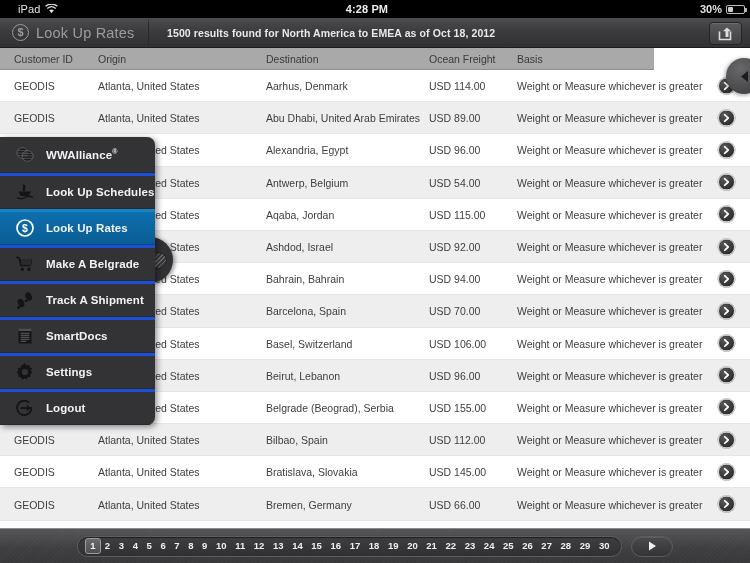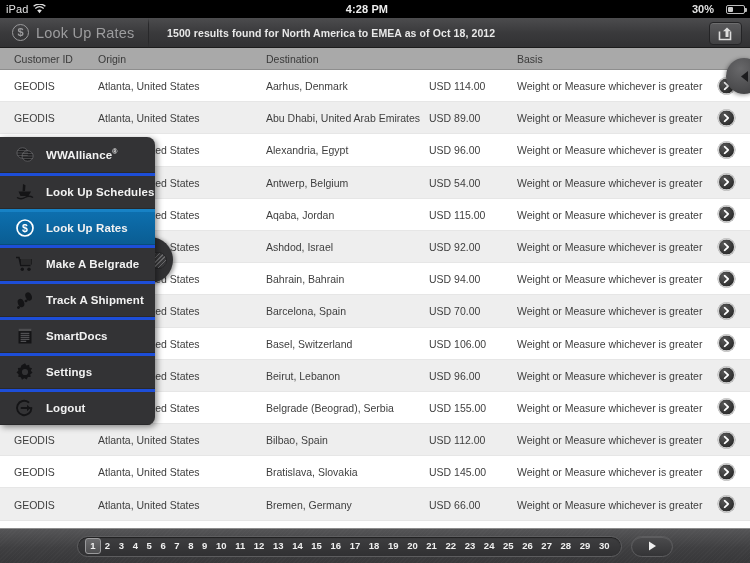--- a/index.html
+++ b/index.html
@@ -12,29 +12,29 @@
 
   
   .statusbar {
     position: absolute; top: 0; left: 0;
     width: 750px; height: 18px;
     background: #000;
     color: #d8d8d8;
     font-size: 11px;
     display: flex; align-items: center;
   }
-  .sb-left { display: flex; align-items: center; gap: 5px; padding-left: 6px; }
+  .sb-left { display: flex; align-items: center; gap: 5px; padding-left: 18px; }
   .sb-device { font-size: 11px; color: #e2e2e2; letter-spacing: 0.1px; }
   .sb-center {
     position: absolute; left: 0; right: 16px; text-align: center;
     font-size: 11px; color: #eee; font-weight: bold; letter-spacing: 0.1px;
   }
   .sb-right {
     position: absolute; right: 5px; top: 0; height: 18px;
-    display: flex; align-items: center; gap: 12px;
+    display: flex; align-items: center; gap: 4px;
     font-size: 11px; color: #e2e2e2; font-weight: bold;
   }
   .wifi-icon { width: 13px; height: 10px; position: relative; }
   .batt {
     width: 19px; height: 9px; border: 1px solid #bbb; border-radius: 2px;
     position: relative; display: inline-block;
   }
   .batt::after {
     content: ""; position: absolute; right: -3px; top: 2px;
     width: 2px; height: 4px; background: #bbb; border-radius: 0 1px 1px 0;
@@ -81,21 +81,21 @@
     background: linear-gradient(#5a5a5c, #414143);
     border: 1px solid #242426;
     box-shadow: inset 0 1px 0 rgba(255,255,255,0.12);
     display: flex; align-items: center; justify-content: center;
     cursor: pointer;
   }
 
   
   .table-header {
     position: absolute; top: 48px; left: 0;
-    width: 750px; height: 22px;
+    width: 654px; height: 22px;
     background: #a9a9a9;
     border-bottom: 1px solid #8e8e8e;
   }
   .table-header .cell {
     position: absolute; top: 0; height: 22px;
     display: flex; align-items: center;
     font-size: 10.5px; color: #3a3a3a; font-weight: normal;
   }
   .tbody {
     position: absolute; top: 70px; left: 0;
@@ -270,20 +270,21 @@
       <path d="M1.5 5.5 L1.5 13.5 L12.5 13.5 L12.5 5.5" stroke="#dcdcdc" stroke-width="1.6" fill="none"></path>
       <path d="M6.5 9 L6.5 3.2 L4 3.2 L8 -0.4 L12 3.2 L9.5 3.2 L9.5 9 Z" fill="#dcdcdc" transform="translate(1,2)"></path>
     </svg>
   </div>
 </div>
 
 <div class="table-header">
   <div class="cell c-cust">Customer ID</div>
   <div class="cell c-orig">Origin</div>
   <div class="cell c-dest">Destination</div>
+  <div class="cell c-freight">Ocean Freight</div>
   <div class="cell c-basis">Basis</div>
 </div>
 
 <div class="tbody" id="tbody">
     <div class="row odd">
       <div class="cell c-cust">GEODIS</div>
       <div class="cell c-orig">Atlanta, United States</div>
       <div class="cell c-dest">Aarhus, Denmark</div>
       <div class="cell c-freight">USD 114.00</div>
       <div class="cell c-basis">Weight or Measure whichever is greater</div>

